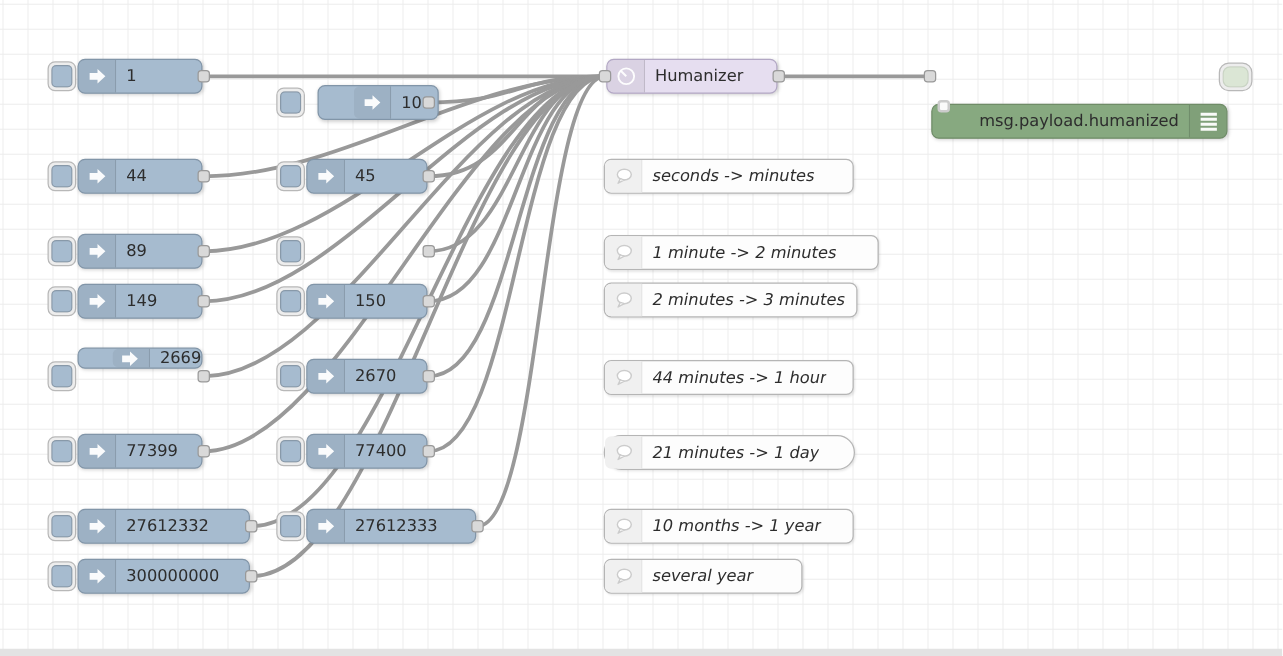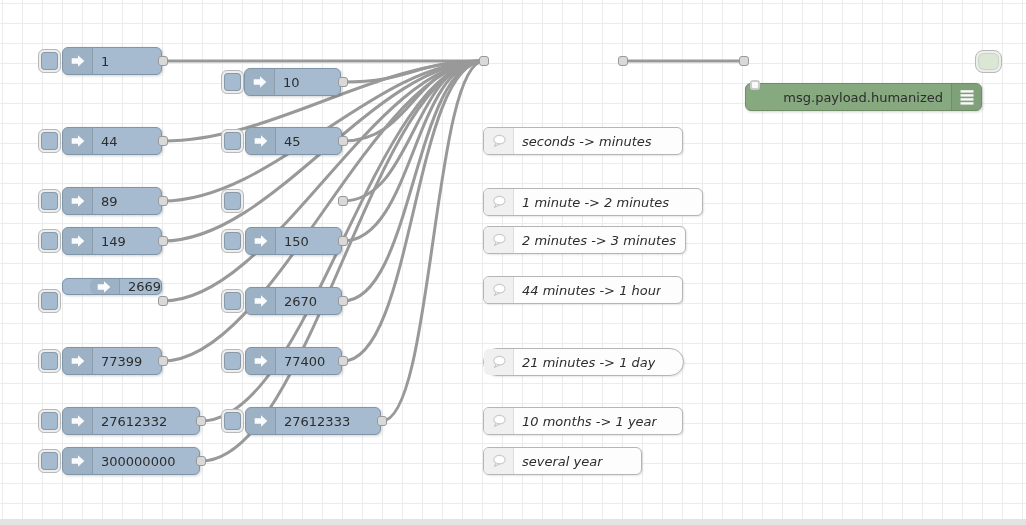--- a/index.html
+++ b/index.html
@@ -80,20 +80,29 @@
       <path d="M 343 301 C 413.5 301 413.5 61 484 61" fill="none" stroke="#999999" stroke-width="3" stroke-linecap="round"></path>
       <path d="M 163 361 C 273 361 374 61 484 61" fill="none" stroke="#999999" stroke-width="3" stroke-linecap="round"></path>
       <path d="M 343 361 C 413.5 361 413.5 61 484 61" fill="none" stroke="#999999" stroke-width="3" stroke-linecap="round"></path>
       <path d="M 201 421 C 311 421 374 61 484 61" fill="none" stroke="#999999" stroke-width="3" stroke-linecap="round"></path>
       <path d="M 382 421 C 433 421 433 61 484 61" fill="none" stroke="#999999" stroke-width="3" stroke-linecap="round"></path>
       <path d="M 201 461 C 311 461 374 61 484 61" fill="none" stroke="#999999" stroke-width="3" stroke-linecap="round"></path>
       <path d="M 623 61 C 683.5 61 683.5 61 744 61" fill="none" stroke="#999999" stroke-width="3" stroke-linecap="round"></path>
     </svg>
   <div id="nodes">
 
+    <div class="node humanizer" id="humanizer-node" style="left: 485px; top: 47px; width: 137px; height: 28px;">
+      <div class="icon-section">
+        <svg width="18" height="18" viewBox="0 0 18 18">
+          <circle cx="9" cy="9" r="6.3" fill="none" stroke="#ffffff" stroke-width="1.5" opacity="0.95"></circle>
+          <line x1="9" y1="9" x2="4.6" y2="4.6" stroke="#ffffff" stroke-width="1.5" opacity="0.95"></line>
+        </svg>
+      </div>
+      <span class="label">Humanizer</span>
+    </div>
     <div class="port" id="humanizer-in" style="left: 479px; top: 56px; width: 10px; height: 10px;"></div>
     <div class="port" id="humanizer-out" style="left: 618px; top: 56px; width: 10px; height: 10px;"></div>
 
     <div class="debug-button" id="debug-button" style="left: 975px; top: 50px; width: 27px; height: 23px;">
       <div class="debug-button-inner"></div>
     </div>
     <div class="node debug" id="debug-node" style="left: 745px; top: 47px; width: 237px; height: 28px;">
       <span class="label right-align">msg.payload.humanized</span>
       <div class="icon-section right">
         <svg width="16" height="18" viewBox="0 0 16 18">
@@ -114,21 +123,21 @@
       <svg width="18" height="18" viewBox="0 0 20 20">
         <polygon points="3,7 10,7 10,3.5 17,10 10,16.5 10,13 3,13" fill="#ffffff" opacity="0.95"></polygon>
       </svg>
     </div>
     <span class="label">1</span>
   </div>
 <div class="port" style="left: 158px; top: 56px; width: 10px; height: 10px;"></div>
       <div class="inject-button" style="left: 221px; top: 70px; width: 23px; height: 24px;">
         <div class="inject-button-inner"></div>
       </div>
-  <div class="node inject" style="left: 244px; top: 68px; width: 97px; height: 28px;">
+  <div class="node inject" style="left: 254px; top: 68px; width: 97px; height: 28px; padding-left: 28px;">
     <div class="icon-section">
       <svg width="18" height="18" viewBox="0 0 20 20">
         <polygon points="3,7 10,7 10,3.5 17,10 10,16.5 10,13 3,13" fill="#ffffff" opacity="0.95"></polygon>
       </svg>
     </div>
     <span class="label">10</span>
   </div>
 <div class="port" style="left: 338px; top: 77px; width: 10px; height: 10px;"></div>
       <div class="inject-button" style="left: 38px; top: 129px; width: 23px; height: 24px;">
         <div class="inject-button-inner"></div>
@@ -304,21 +313,21 @@
     <div class="icon-section">
       <svg width="18" height="18" viewBox="0 0 20 20">
         <ellipse cx="10.5" cy="8.5" rx="6.2" ry="4.8" fill="#ffffff" stroke="#cccccc" stroke-width="1.3"></ellipse>
         <path d="M7 12 L5 16.2 L10.5 13.2 Z" fill="#ffffff" stroke="#cccccc" stroke-width="1.3" stroke-linejoin="round"></path>
         <ellipse cx="10.5" cy="8.5" rx="5" ry="3.6" fill="#ffffff"></ellipse>
       </svg>
     </div>
     <span class="label italic">2 minutes -&gt; 3 minutes</span>
   </div>
 
-  <div class="node comment" style="left: 483px; top: 276px; width: 200px; height: 28px;">
+  <div class="node comment" style="left: 483px; top: 288px; width: 200px; height: 28px;">
     <div class="icon-section">
       <svg width="18" height="18" viewBox="0 0 20 20">
         <ellipse cx="10.5" cy="8.5" rx="6.2" ry="4.8" fill="#ffffff" stroke="#cccccc" stroke-width="1.3"></ellipse>
         <path d="M7 12 L5 16.2 L10.5 13.2 Z" fill="#ffffff" stroke="#cccccc" stroke-width="1.3" stroke-linejoin="round"></path>
         <ellipse cx="10.5" cy="8.5" rx="5" ry="3.6" fill="#ffffff"></ellipse>
       </svg>
     </div>
     <span class="label italic">44 minutes -&gt; 1 hour</span>
   </div>
 

